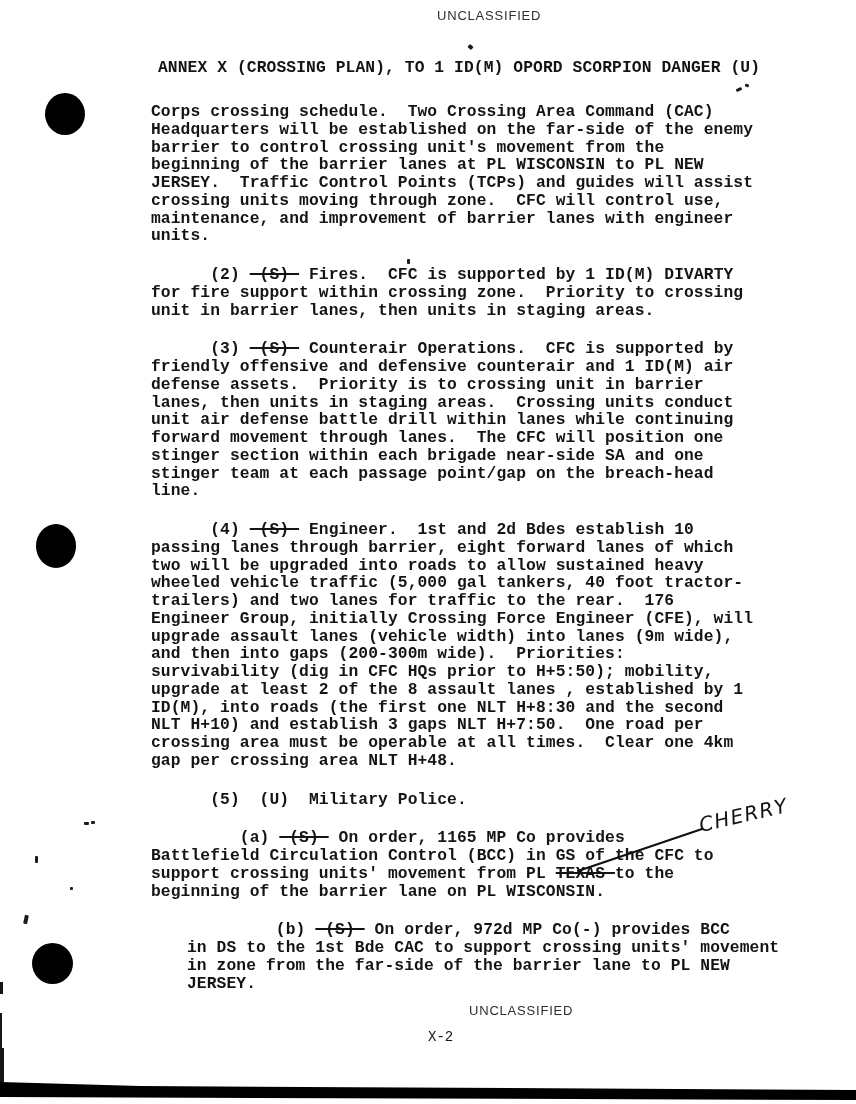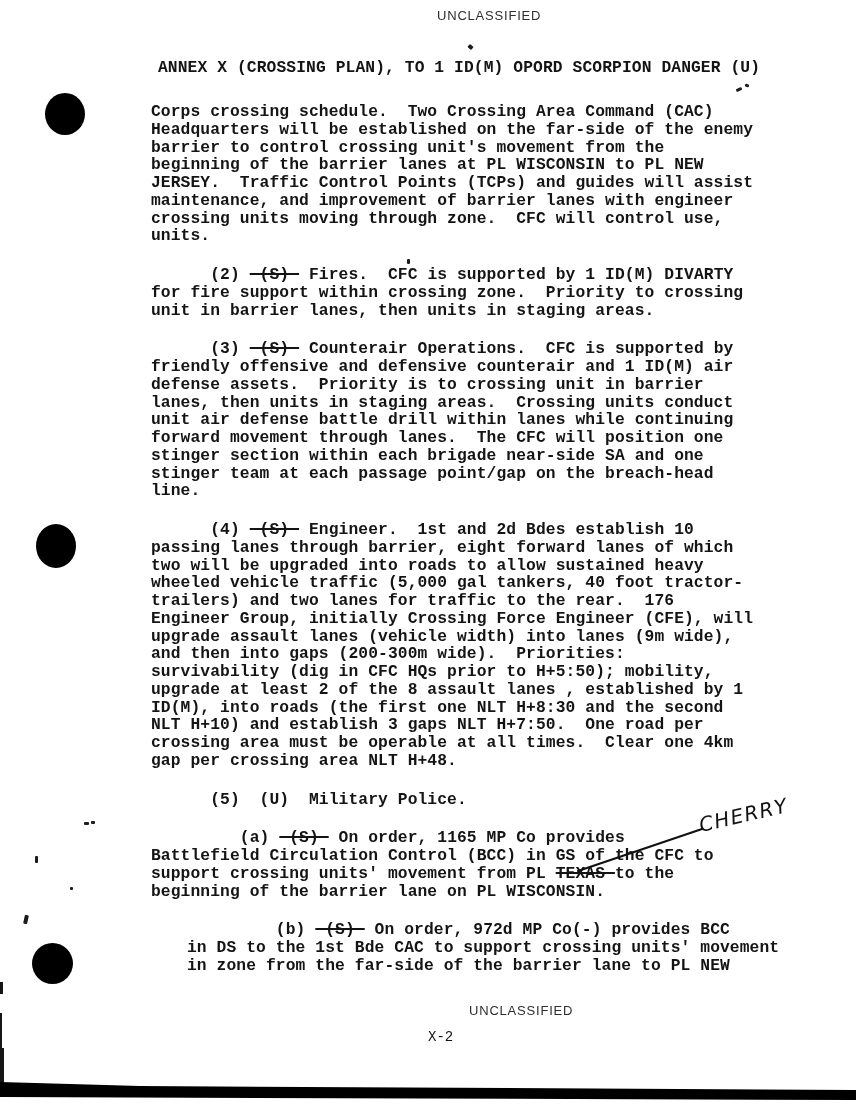--- a/index.html
+++ b/index.html
@@ -101,22 +101,22 @@
 
   <div class="doc-title">ANNEX X (CROSSING PLAN), TO 1 ID(M) OPORD SCORPION DANGER (U)</div>
 
   <div class="doc-body">
       <div class="para">
         <div class="line"><span>Corps crossing schedule.  Two Crossing Area Command (CAC)</span></div>
         <div class="line"><span>Headquarters will be established on the far-side of the enemy</span></div>
         <div class="line"><span>barrier to control crossing unit's movement from the</span></div>
         <div class="line"><span>beginning of the barrier lanes at PL WISCONSIN to PL NEW</span></div>
         <div class="line"><span>JERSEY.  Traffic Control Points (TCPs) and guides will assist</span></div>
+        <div class="line"><span>crossing units moving through zone.  CFC will control use,</span></div>
         <div class="line"><span>maintenance, and improvement of barrier lanes with engineer</span></div>
-        <div class="line"><span>crossing units moving through zone.  CFC will control use,</span></div>
         <div class="line"><span>units.</span></div>
       </div>
       <div class="para">
         <div class="line"><span>      (2) </span><span class="strike"> (S) </span><span> Fires.  CFC is supported by 1 ID(M) DIVARTY</span></div>
         <div class="line"><span>for fire support within crossing zone.  Priority to crossing</span></div>
         <div class="line"><span>unit in barrier lanes, then units in staging areas.</span></div>
       </div>
       <div class="para">
         <div class="line"><span>      (3) </span><span class="strike"> (S) </span><span> Counterair Operations.  CFC is supported by</span></div>
         <div class="line"><span>friendly offensive and defensive counterair and 1 ID(M) air</span></div>
@@ -150,20 +150,21 @@
       <div class="para">
         <div class="line"><span>         (a) </span><span class="strike"> (S) </span><span> On order, 1165 MP Co provides</span></div>
         <div class="line"><span>Battlefield Circulation Control (BCC) in GS of the CFC to</span></div>
         <div class="line"><span>support crossing units' movement from PL </span><span class="strike">TEXAS </span><span>to the</span></div>
         <div class="line"><span>beginning of the barrier lane on PL WISCONSIN.</span></div>
       </div>
       <div class="para">
         <div class="line"><span>         (b) </span><span class="strike"> (S) </span><span> On order, 972d MP Co(-) provides BCC</span></div>
         <div class="line"><span>in DS to the 1st Bde CAC to support crossing units' movement</span></div>
         <div class="line"><span>in zone from the far-side of the barrier lane to PL NEW</span></div>
+        <div class="line"><span>JERSEY.</span></div>
       </div>
     </div>
 
   <svg class="annotation-layer" viewBox="0 0 856 1104">
     <line x1="578" y1="871" x2="702" y2="829" stroke="#111" stroke-width="2.2" stroke-linecap="round"></line>
     <text x="701" y="832" class="annotation-text" transform="rotate(-13 701 832)">CHERRY</text>
   </svg>
 
   <div class="classification footer">UNCLASSIFIED</div>
 

